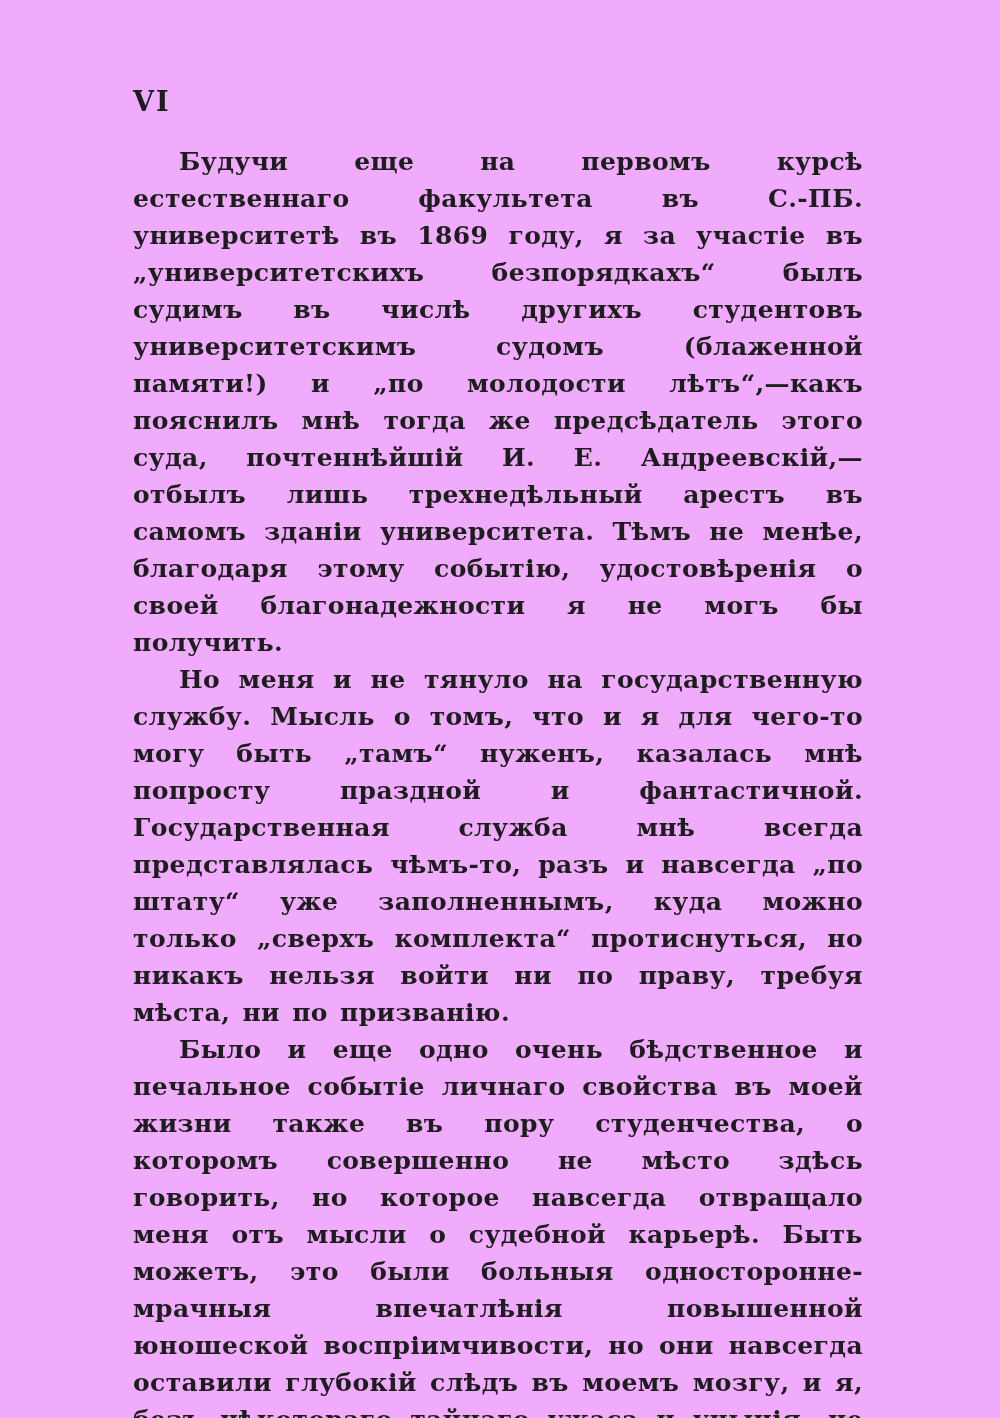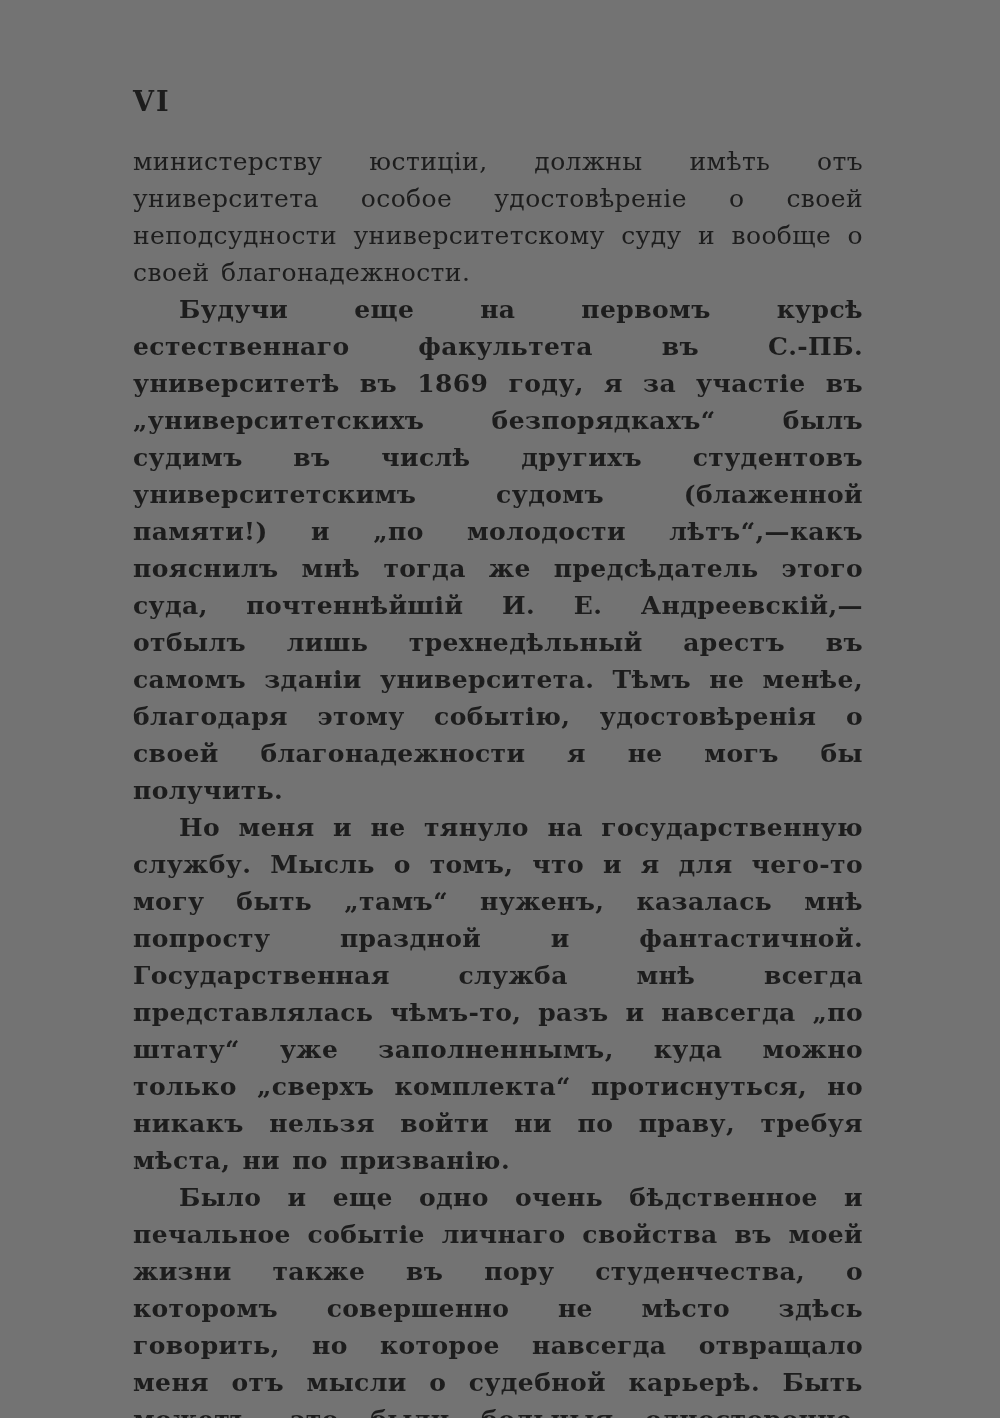--- a/index.html
+++ b/index.html
@@ -5,21 +5,21 @@
   html, body {
     margin: 0;
     padding: 0;
     background: #f2f2f2;
   }
   .scan-page {
     position: relative;
     width: 1000px;
     height: 1418px;
     margin: 0 auto;
-    background: #737373;
+    background: #f0abfc;
     overflow: hidden;
     font-family: "DejaVu Serif", "Liberation Serif", serif;
     color: #1d1d1d;
   }
   .page-number {
     position: absolute;
     top: 86px;
     left: 133px;
     font-size: 27px;
     font-weight: bold;
@@ -48,18 +48,17 @@
     text-indent: 0;
   }
 </style>
 </head>
 <body>
 
 <div class="scan-page">
   <div class="page-number">VI</div>
 
   <div class="text-block">
-    <p class="para no-indent">министерству юстиціи, должны имѣть отъ университета особое удостовѣреніе о своей неподсудности университетскому суду и вообще о своей благонадежности.</p>
     <p class="para indent">Будучи еще на первомъ курсѣ естественнаго факультета въ С.-ПБ. университетѣ въ 1869 году, я за участіе въ „университетскихъ безпорядкахъ“ былъ судимъ въ числѣ другихъ студентовъ университетскимъ судомъ (блаженной памяти!) и „по молодости лѣтъ“,—какъ пояснилъ мнѣ тогда же предсѣдатель этого суда, почтеннѣйшій И. Е. Андреевскій,—отбылъ лишь трехнедѣльный арестъ въ самомъ зданіи университета. Тѣмъ не менѣе, благодаря этому событію, удостовѣренія о своей благонадежности я не могъ бы получить.</p>
     <p class="para indent">Но меня и не тянуло на государственную службу. Мысль о томъ, что и я для чего-то могу быть „тамъ“ нуженъ, казалась мнѣ попросту праздной и фантастичной. Государственная служба мнѣ всегда представлялась чѣмъ-то, разъ и навсегда „по штату“ уже заполненнымъ, куда можно только „сверхъ комплекта“ протиснуться, но никакъ нельзя войти ни по праву, требуя мѣста, ни по призванію.</p>
     <p class="para indent">Было и еще одно очень бѣдственное и печальное событіе личнаго свойства въ моей жизни также въ пору студенчества, о которомъ совершенно не мѣсто здѣсь говорить, но которое навсегда отвращало меня отъ мысли о судебной карьерѣ. Быть можетъ, это были больныя односторонне-мрачныя впечатлѣнія повышенной юношеской воспріимчивости, но они навсегда оставили глубокій слѣдъ въ моемъ мозгу, и я, безъ нѣкотораго тайнаго ужаса и унынія, не могъ никогда вообразить себя ни судебнымъ слѣдователемъ, ни прокуроромъ, имѣющимъ власть и обязанность „заточать“ кого и куда слѣдуетъ.</p>
   </div>
 </div>
 
 </body></html>

